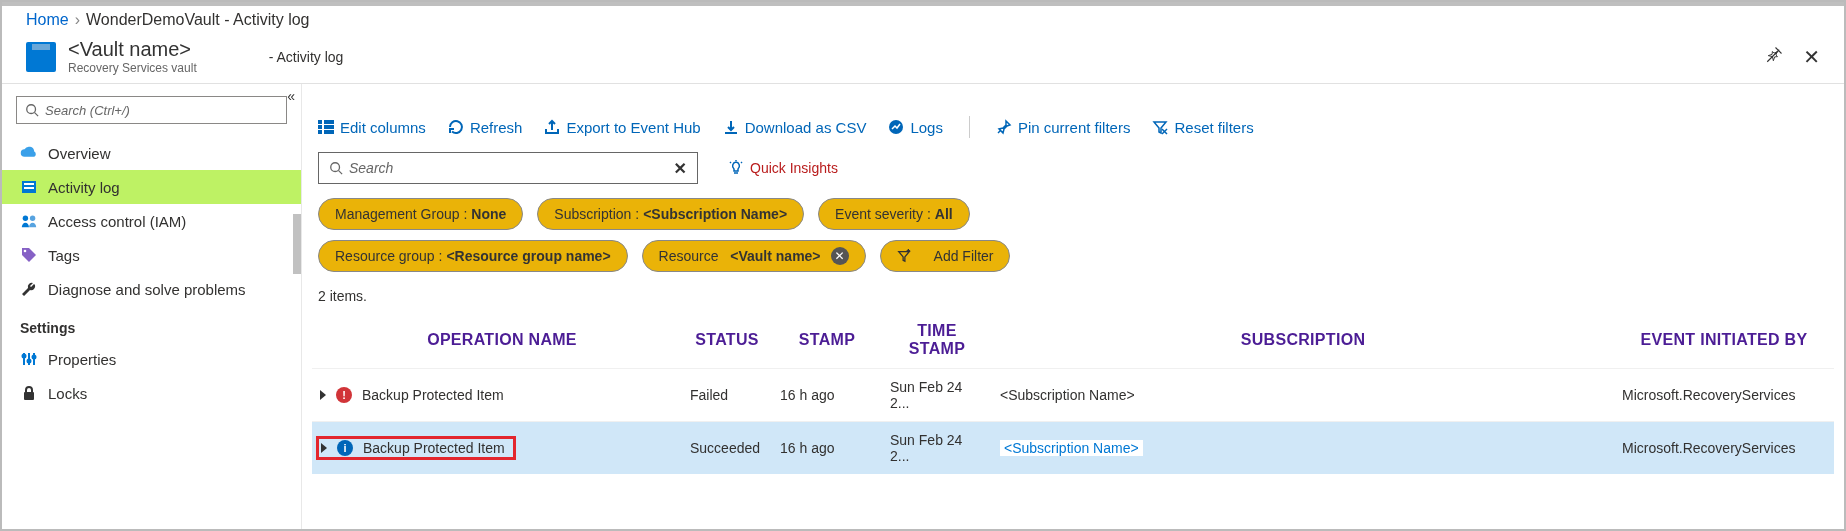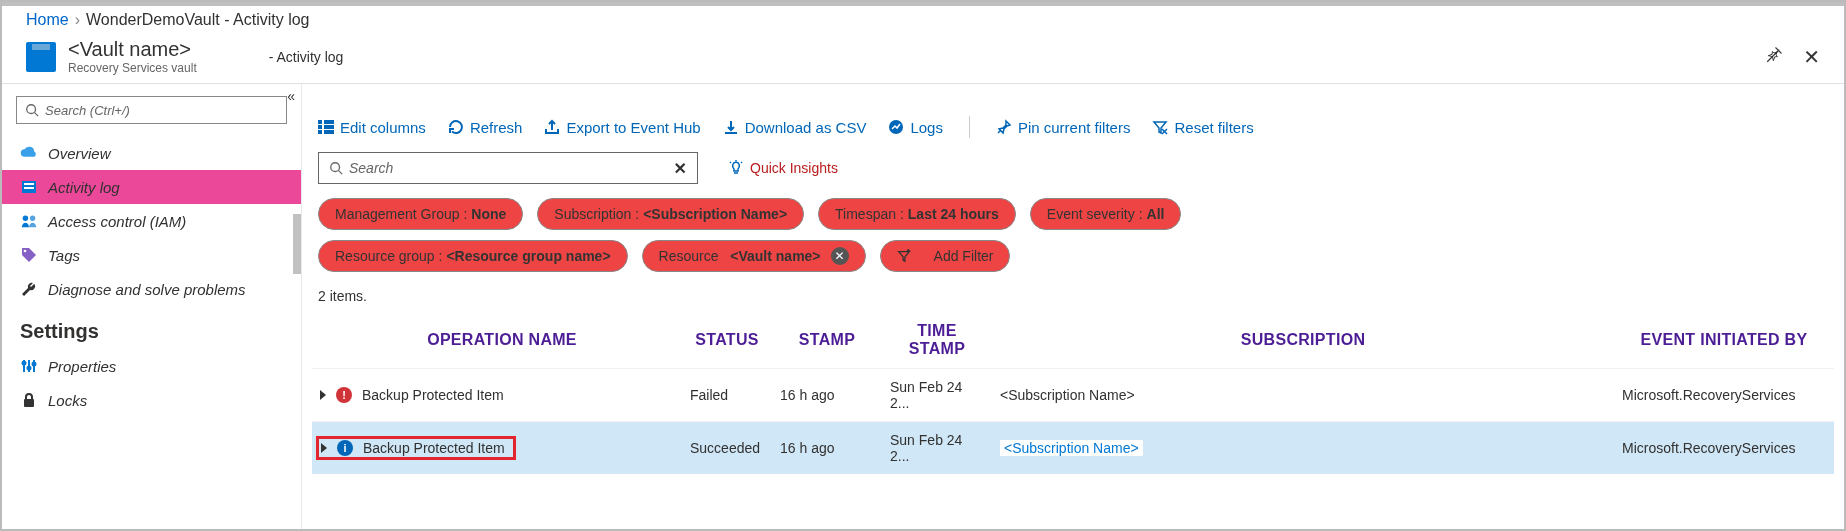--- a/index.html
+++ b/index.html
@@ -15,36 +15,36 @@
   .title-main { font-size: 20px; color:#333; }
   .title-sub { font-size: 12px; color:#666; }
   .header-right-title { font-size: 14px; margin-left: 72px; }
   .header-actions { margin-left: auto; display:flex; gap: 20px; align-items:center; }
   .close-x { font-size: 20px; cursor:pointer; color:#333; }
   .body-flex { display:flex; height: calc(100% - 72px); }
   .sidebar { width: 300px; border-right: 1px solid #e8e8e8; position: relative; padding-top:6px; }
   .collapse-handle { position:absolute; top:4px; right:6px; font-size:14px; color:#333; cursor:pointer; }
   .search-box { margin: 6px 14px 12px 14px; border:1px solid #8a8886; height:28px; display:flex; align-items:center; padding: 0 8px; color:#666; font-style: italic; font-size:13px; }
   .search-box svg { margin-right:6px; }
-  .nav-list { list-style: none; font-style: italic; }
+  .nav-list { list-style: none; }
   .nav-item { display:flex; align-items:center; gap:10px; padding: 8px 18px; cursor:pointer; font-size:15px; color:#323130; }
-  .nav-item.active { background:#ec4899; }
+  .nav-item.active { background:#bef264; }
   .nav-item .ico { width:18px; height:18px; display:inline-flex; align-items:center; justify-content:center; }
-  .section-label { padding: 14px 18px 6px 18px; font-weight:600; font-size:20px; color:#323130; }
+  .section-label { padding: 14px 18px 6px 18px; font-weight:600; font-size:14px; color:#323130; }
   .scroll-thumb { position:absolute; right:0; top:130px; width:8px; height:60px; background:#c1c1c1; }
   .main { flex:1; padding: 10px 10px 0 10px; overflow:auto; }
   .toolbar { display:flex; align-items:center; gap: 22px; padding: 4px 6px 10px 6px; color:#0066b8; font-size:15px;margin-top:18px; }
   .toolbar .tb-item { display:inline-flex; align-items:center; gap:6px; cursor:pointer; }
   .toolbar .vdiv { width:1px; height:22px; background:#ccc; margin: 0 4px; }
   .search-row { display:flex; align-items:center; gap: 30px; padding: 4px 6px 14px 6px; }
   .search-field { display:flex; align-items:center; border:1px solid #666; height:32px; width:380px; padding:0 10px; font-style:italic; color:#666; position:relative; }
   .search-field .clear { margin-left:auto; font-style:normal; color:#333; cursor:pointer; font-size:16px; font-weight:bold; }
   .quick-insights { display:flex; align-items:center; gap:6px; color:#b91c1c; cursor:pointer; }
   .pill-row { display:flex; flex-wrap: wrap; gap: 14px; padding: 0 6px 10px 6px; }
-  .pill { border:1px solid #888; border-radius: 16px; height:32px; display:inline-flex; align-items:center; padding: 0 16px; font-size:14px; cursor:pointer; color:#333; background:#ef4444; }
+  .pill { border:1px solid #888; border-radius: 16px; height:32px; display:inline-flex; align-items:center; padding: 0 16px; font-size:14px; cursor:pointer; color:#333; background:#eab308; }
   .pill b { font-weight:600; margin-left:4px; }
   .pill .pill-clear { margin-left:10px; width:18px; height:18px; border-radius:50%; background:#555; color:#fff; display:inline-flex; align-items:center; justify-content:center; font-size:12px; }
   .add-filter { display:inline-flex; align-items:center; gap:23px; }
   .items-count { padding: 6px 6px 4px 6px; font-size:14px; color:#323130; }
   table.grid { width:100%; border-collapse: collapse; margin-top:4px; }
   table.grid th { text-align:center; font-size:16px; font-weight:700; letter-spacing:0.3px; padding: 10px 8px; color:#4c1d95; }
   table.grid td { padding: 10px 8px; font-size:14px; border-top:1px solid #f0f0f0; }
   tr.row-selected { background:#d0e7f8; }
   .op-cell { display:flex; align-items:center; gap:10px; }
   .caret { display:inline-block; width:0; height:0; border-top:5px solid transparent; border-bottom:5px solid transparent; border-left:6px solid #333; }
@@ -251,24 +251,20 @@
     </div>
 
     <div class="pill-row">
       <span class="pill">
         <span>Management Group : </span>
         <b>None</b>
       </span>
       <span class="pill">
         <span>Subscription : </span>
         <b>&lt;Subscription Name&gt;</b>
-      </span>
-      <span class="pill">
-        <span>Timespan : </span>
-        <b>Last 24 hours</b>
       </span>
       <span class="pill">
         <span>Event severity : </span>
         <b>All</b>
       </span>
     </div>
     <div class="pill-row">
       <span class="pill">
         <span>Resource group : </span>
         <b>&lt;Resource group name&gt;</b>

